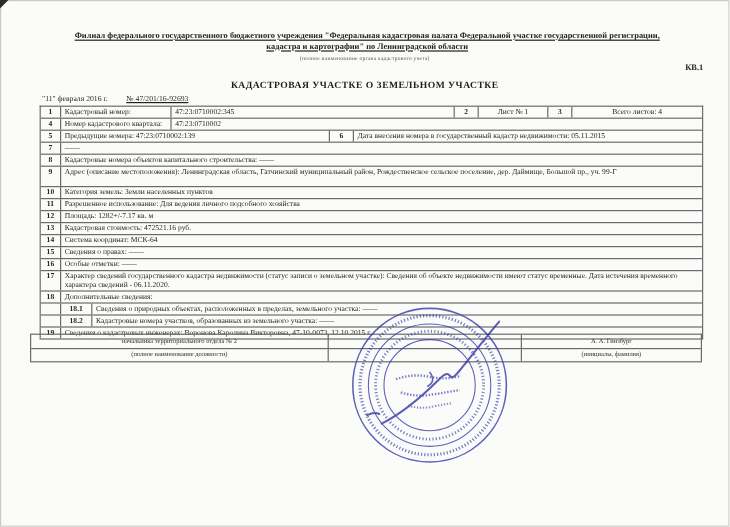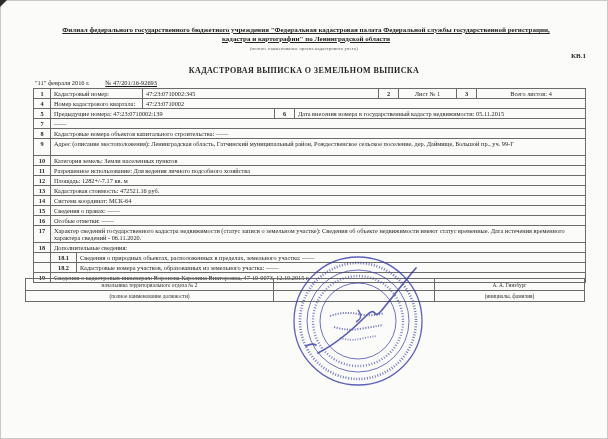--- a/index.html
+++ b/index.html
@@ -64,24 +64,24 @@
     display:flex;align-items:center;justify-content:center;}
   
   .stamp{position:absolute;left:288px;top:248px;width:142px;height:148px;opacity:.82;}
 </style>
 </head>
 <body>
 
 <div class="scan-edge"></div>
 <div class="scan-corner"></div>
 
-<div class="org-name">Филиал федерального государственного бюджетного учреждения "Федеральная кадастровая палата Федеральной службы государственной регистрации, кадастра и картографии" по Ленинградской области</div>
+<div class="org-name">Филиал федерального государственного бюджетного учреждения "Федеральная кадастровая палата Федеральной участке государственной регистрации, кадастра и картографии" по Ленинградской области</div>
 <div class="org-hint">(полное наименование органа кадастрового учета)</div>
 <div class="form-code">КВ.1</div>
-<div class="doc-title">КАДАСТРОВАЯ ВЫПИСКА О ЗЕМЕЛЬНОМ ВЫПИСКА</div>
+<div class="doc-title">КАДАСТРОВАЯ УЧАСТКЕ О ЗЕМЕЛЬНОМ УЧАСТКЕ</div>
 <div class="date-line">
   <span>"11" февраля 2016 г.</span>
   <span class="docnum">№ 47/201/16-92693</span>
 </div>
 
 <div class="doc-table">
 
   <div class="tr">
     <div class="td b num">1</div>
     <div class="td b c-label">Кадастровый номер:</div>

